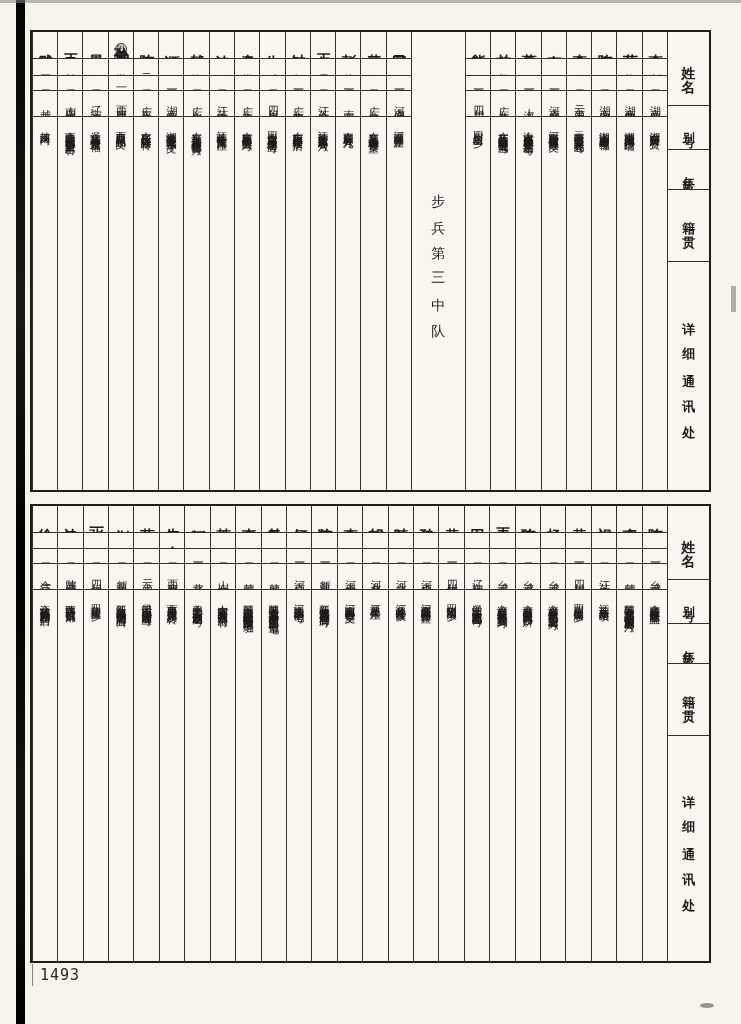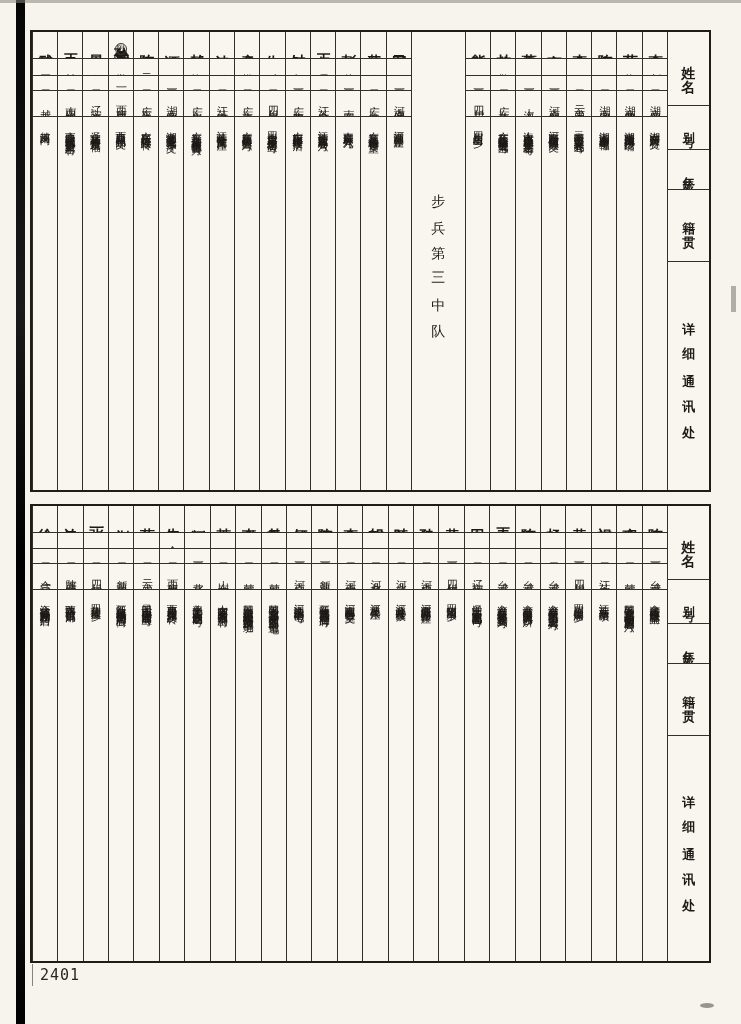--- a/index.html
+++ b/index.html
@@ -912,13 +912,13 @@
       </div>
       <div class="cell c-native">
         <span class="v">合江富锦</span>
       </div>
       <div class="cell c-addr">
         <span class="v">合江省富锦城内和发同药店</span>
       </div>
     </div>
   </div>
 
-<div class="pagenum">2401</div>
+<div class="pagenum">1493</div>
 
 </body></html>

